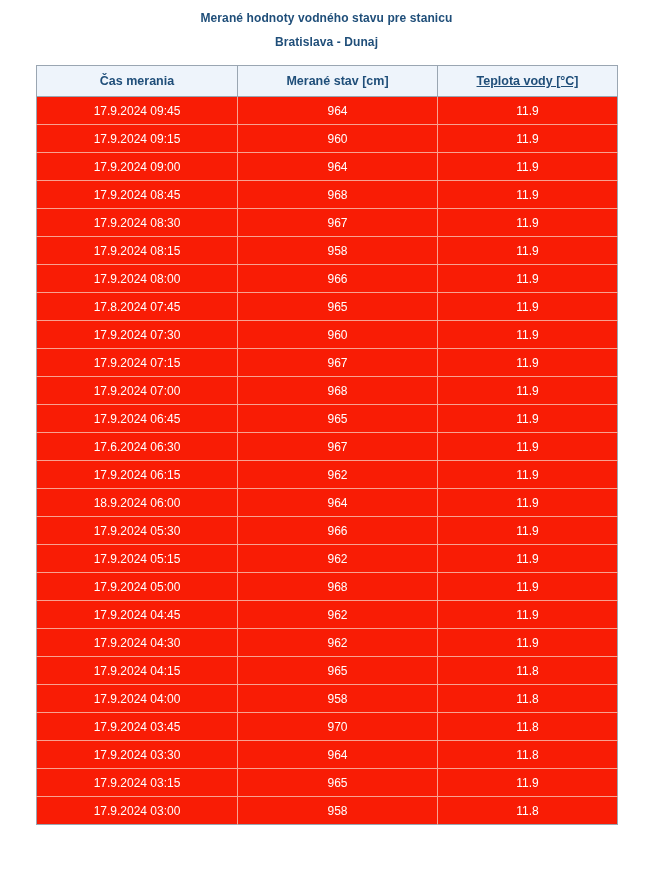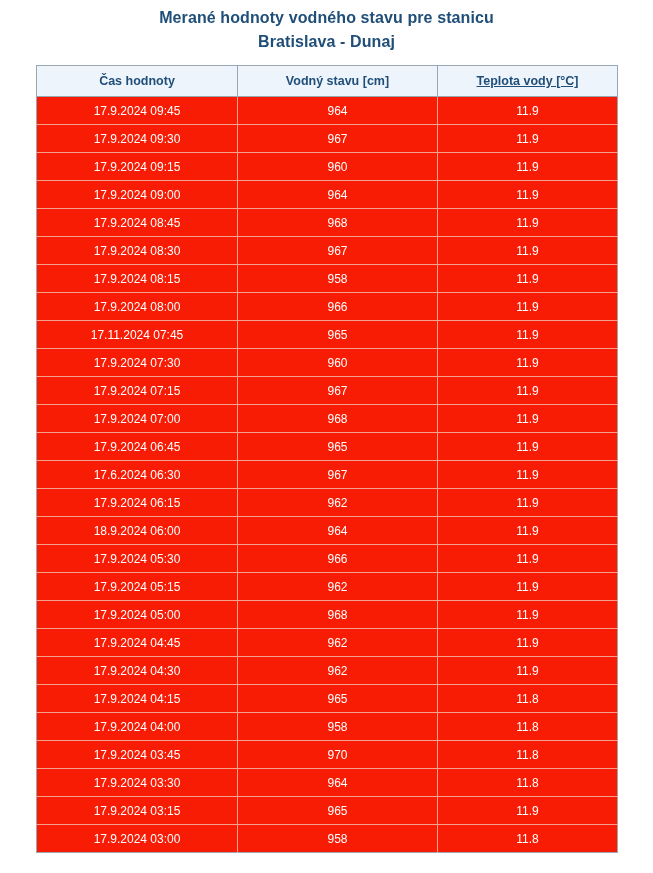--- a/index.html
+++ b/index.html
@@ -20,21 +20,21 @@
     width: 653px;
     height: 873px;
     box-sizing: border-box;
   }
 
   
   .title-block {
     padding-top: 6px;
     text-align: center;
     color: #1F4E79;
-    font-size: 16px;
+    font-size: 12px;
     font-weight: bold;
     line-height: 24px;
     letter-spacing: 0.1px;
   }
   .title-line-1,
   .title-line-2 {
     display: block;
     white-space: nowrap;
   }
 
@@ -103,37 +103,32 @@
 
   <div class="table-wrap">
     <table class="measurements">
       <colgroup>
         <col class="c-time">
         <col class="c-level">
         <col class="c-temp">
       </colgroup>
       <thead>
         <tr>
-          <th>Čas hodnoty</th>
-          <th>Vodný stavu [cm]</th>
+          <th>Čas merania</th>
+          <th>Merané stav [cm]</th>
           <th>Teplota vody [°C]</th>
         </tr>
       </thead>
       <tbody id="table-body">
           <tr>
             <td>17.9.2024 09:45</td>
             <td>964</td>
             <td>11.9</td>
           </tr>
           <tr>
-            <td>17.9.2024 09:30</td>
-            <td>967</td>
-            <td>11.9</td>
-          </tr>
-          <tr>
             <td>17.9.2024 09:15</td>
             <td>960</td>
             <td>11.9</td>
           </tr>
           <tr>
             <td>17.9.2024 09:00</td>
             <td>964</td>
             <td>11.9</td>
           </tr>
           <tr>
@@ -150,21 +145,21 @@
             <td>17.9.2024 08:15</td>
             <td>958</td>
             <td>11.9</td>
           </tr>
           <tr>
             <td>17.9.2024 08:00</td>
             <td>966</td>
             <td>11.9</td>
           </tr>
           <tr>
-            <td>17.11.2024 07:45</td>
+            <td>17.8.2024 07:45</td>
             <td>965</td>
             <td>11.9</td>
           </tr>
           <tr>
             <td>17.9.2024 07:30</td>
             <td>960</td>
             <td>11.9</td>
           </tr>
           <tr>
             <td>17.9.2024 07:15</td>

